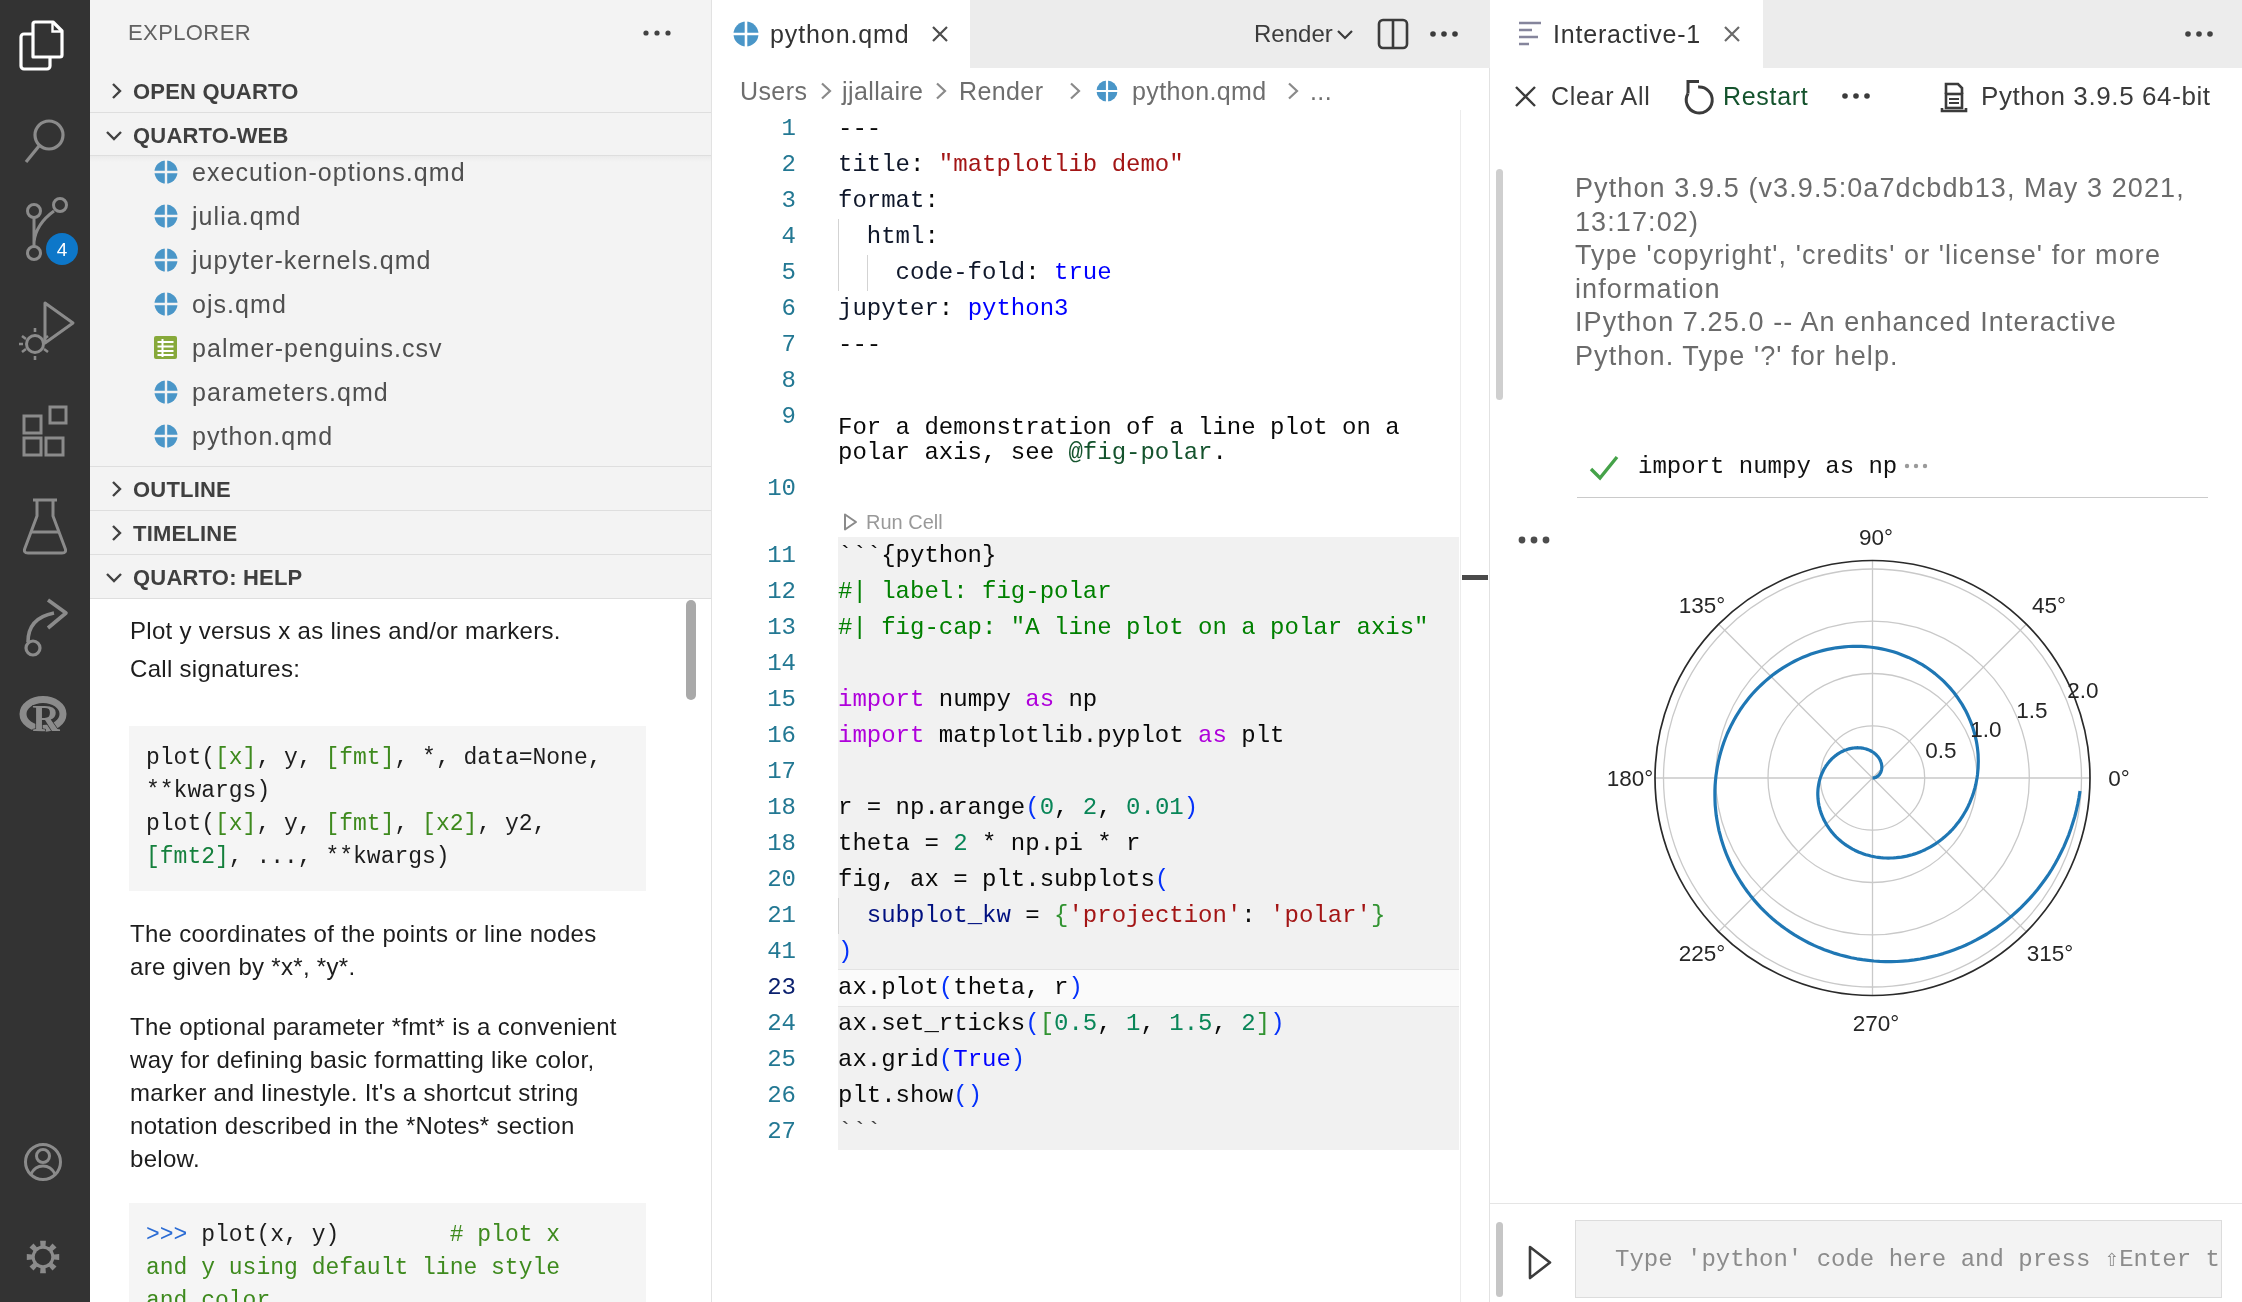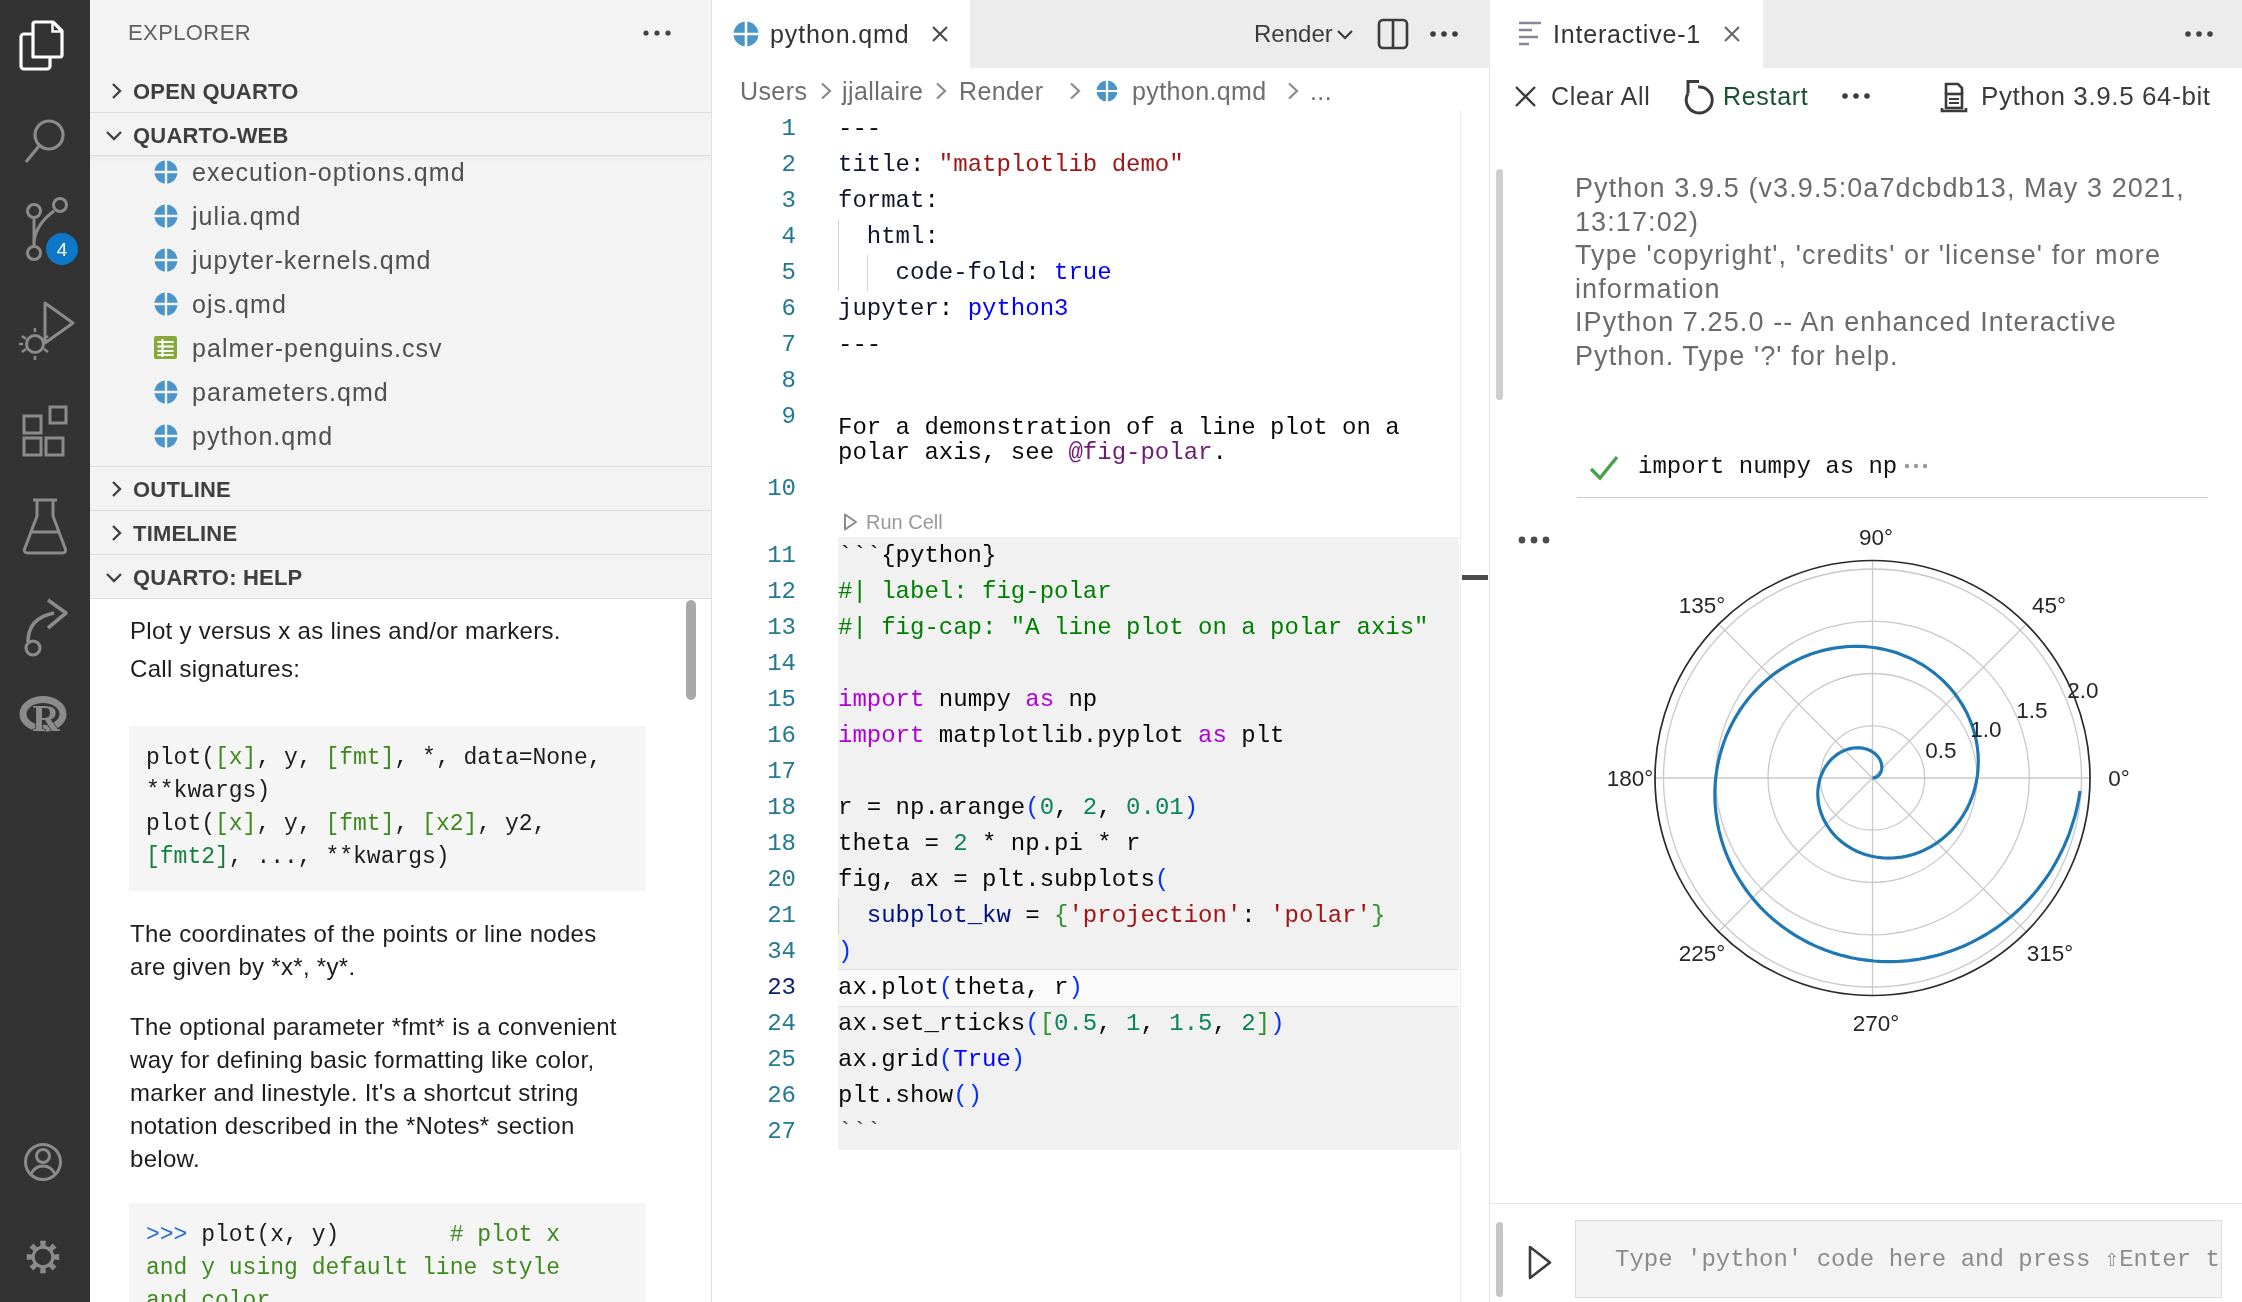--- a/index.html
+++ b/index.html
@@ -9,21 +9,21 @@
   white-space:pre;color:#090909;}
 .lnum{position:absolute;left:696px;width:100px;text-align:right;
   font:24px/36px "Liberation Mono",monospace;color:#237893;}
 .helpp{position:absolute;left:130px;font:24px/33px "Liberation Sans",sans-serif;color:#1d1d1d;white-space:pre;letter-spacing:.3px}
 .helpcode{position:absolute;left:146px;font:23px/33px "Liberation Mono",monospace;color:#1d1d1d;white-space:pre;}
 .filetxt{position:absolute;left:192px;font:25px/26px "Liberation Sans",sans-serif;color:#4f4f4f;letter-spacing:1.05px}
 .sechdr{position:absolute;left:133px;font:700 22px/24px "Liberation Sans",sans-serif;color:#3f3f3f;letter-spacing:.2px}
 .y-key{color:#0f172a}.y-str{color:#a31515}.y-kw{color:#0000ff}
 .p-com{color:#008000}.p-imp{color:#af00db}.p-num{color:#098658}
 .p-var{color:#001080}.p-str{color:#a31515}.b1{color:#0431fa}.b2{color:#319331}
-.ref{color:#701a75}
+.ref{color:#14532d}
 </style></head>
 <body>
 <div class="abs" style="left:0;top:0;width:90px;height:1302px;background:#333333"></div>
 <svg class="abs" style="left:0;top:0" width="90" height="1302" viewBox="0 0 90 1302" fill="none">
     <rect x="21" y="34" width="29" height="35" rx="3" stroke="#ffffff" stroke-width="3.2"></rect>
     <path d="M33 57 V24 Q33 22 35 22 L53 22 L62 31 V55 Q62 57 60 57 Z" fill="#333333" stroke="#ffffff" stroke-width="3.2" stroke-linejoin="round"></path>
     <path d="M52.5 22.5 V31.5 H61.5" stroke="#ffffff" stroke-width="2.4" fill="none"></path>
     <circle cx="49" cy="135" r="14" stroke="#8b8b8b" stroke-width="3.2"></circle>
     <path d="M39 146 L26 162" stroke="#8b8b8b" stroke-width="3.2"></path>
     <circle cx="34" cy="211" r="6.5" stroke="#8b8b8b" stroke-width="3"></circle>
@@ -206,21 +206,21 @@
 <div class="lnum" style="top:574px">12</div>
 <div class="lnum" style="top:610px">13</div>
 <div class="lnum" style="top:646px">14</div>
 <div class="lnum" style="top:682px">15</div>
 <div class="lnum" style="top:718px">16</div>
 <div class="lnum" style="top:754px">17</div>
 <div class="lnum" style="top:790px">18</div>
 <div class="lnum" style="top:826px">18</div>
 <div class="lnum" style="top:862px">20</div>
 <div class="lnum" style="top:898px">21</div>
-<div class="lnum" style="top:934px">34</div>
+<div class="lnum" style="top:934px">41</div>
 <div class="lnum" style="top:970px;color:#0b216f">23</div>
 <div class="lnum" style="top:1006px">24</div>
 <div class="lnum" style="top:1042px">25</div>
 <div class="lnum" style="top:1078px">26</div>
 <div class="lnum" style="top:1114px">27</div>
 <div class="codeline" style="top:111px">---</div>
 <div class="codeline" style="top:147px"><span class="y-key">title</span>: <span class="y-str">"matplotlib demo"</span></div>
 <div class="codeline" style="top:183px"><span class="y-key">format</span>:</div>
 <div class="codeline" style="top:219px">  <span class="y-key">html</span>:</div>
 <div class="codeline" style="top:255px">    <span class="y-key">code-fold</span>: <span class="y-kw">true</span></div>

